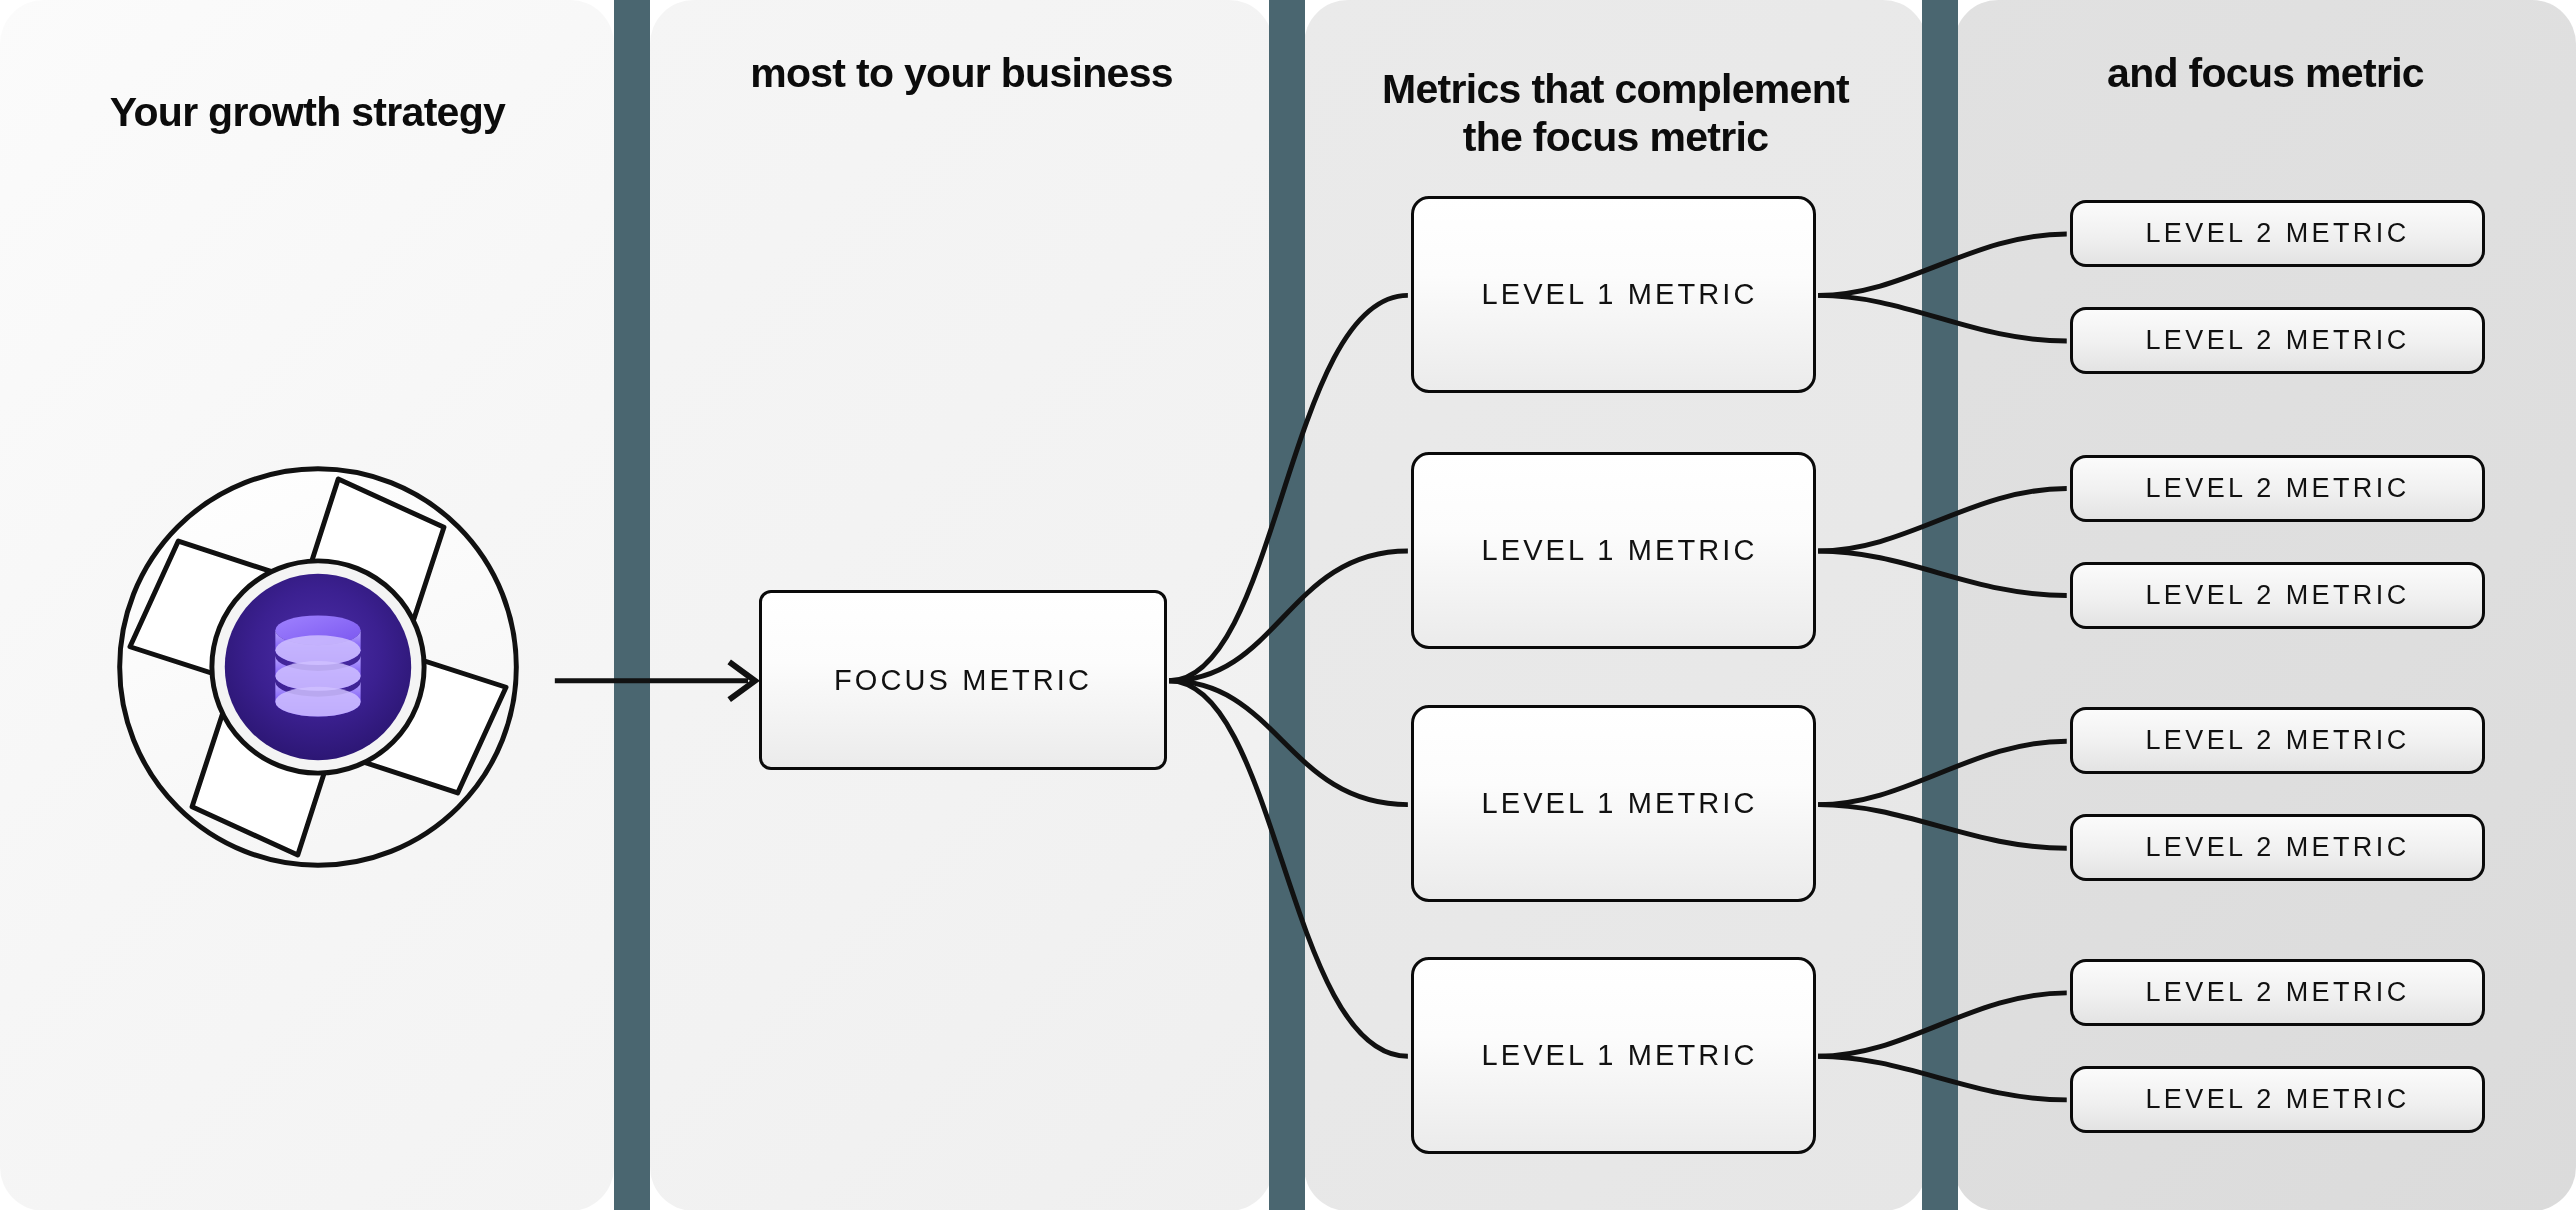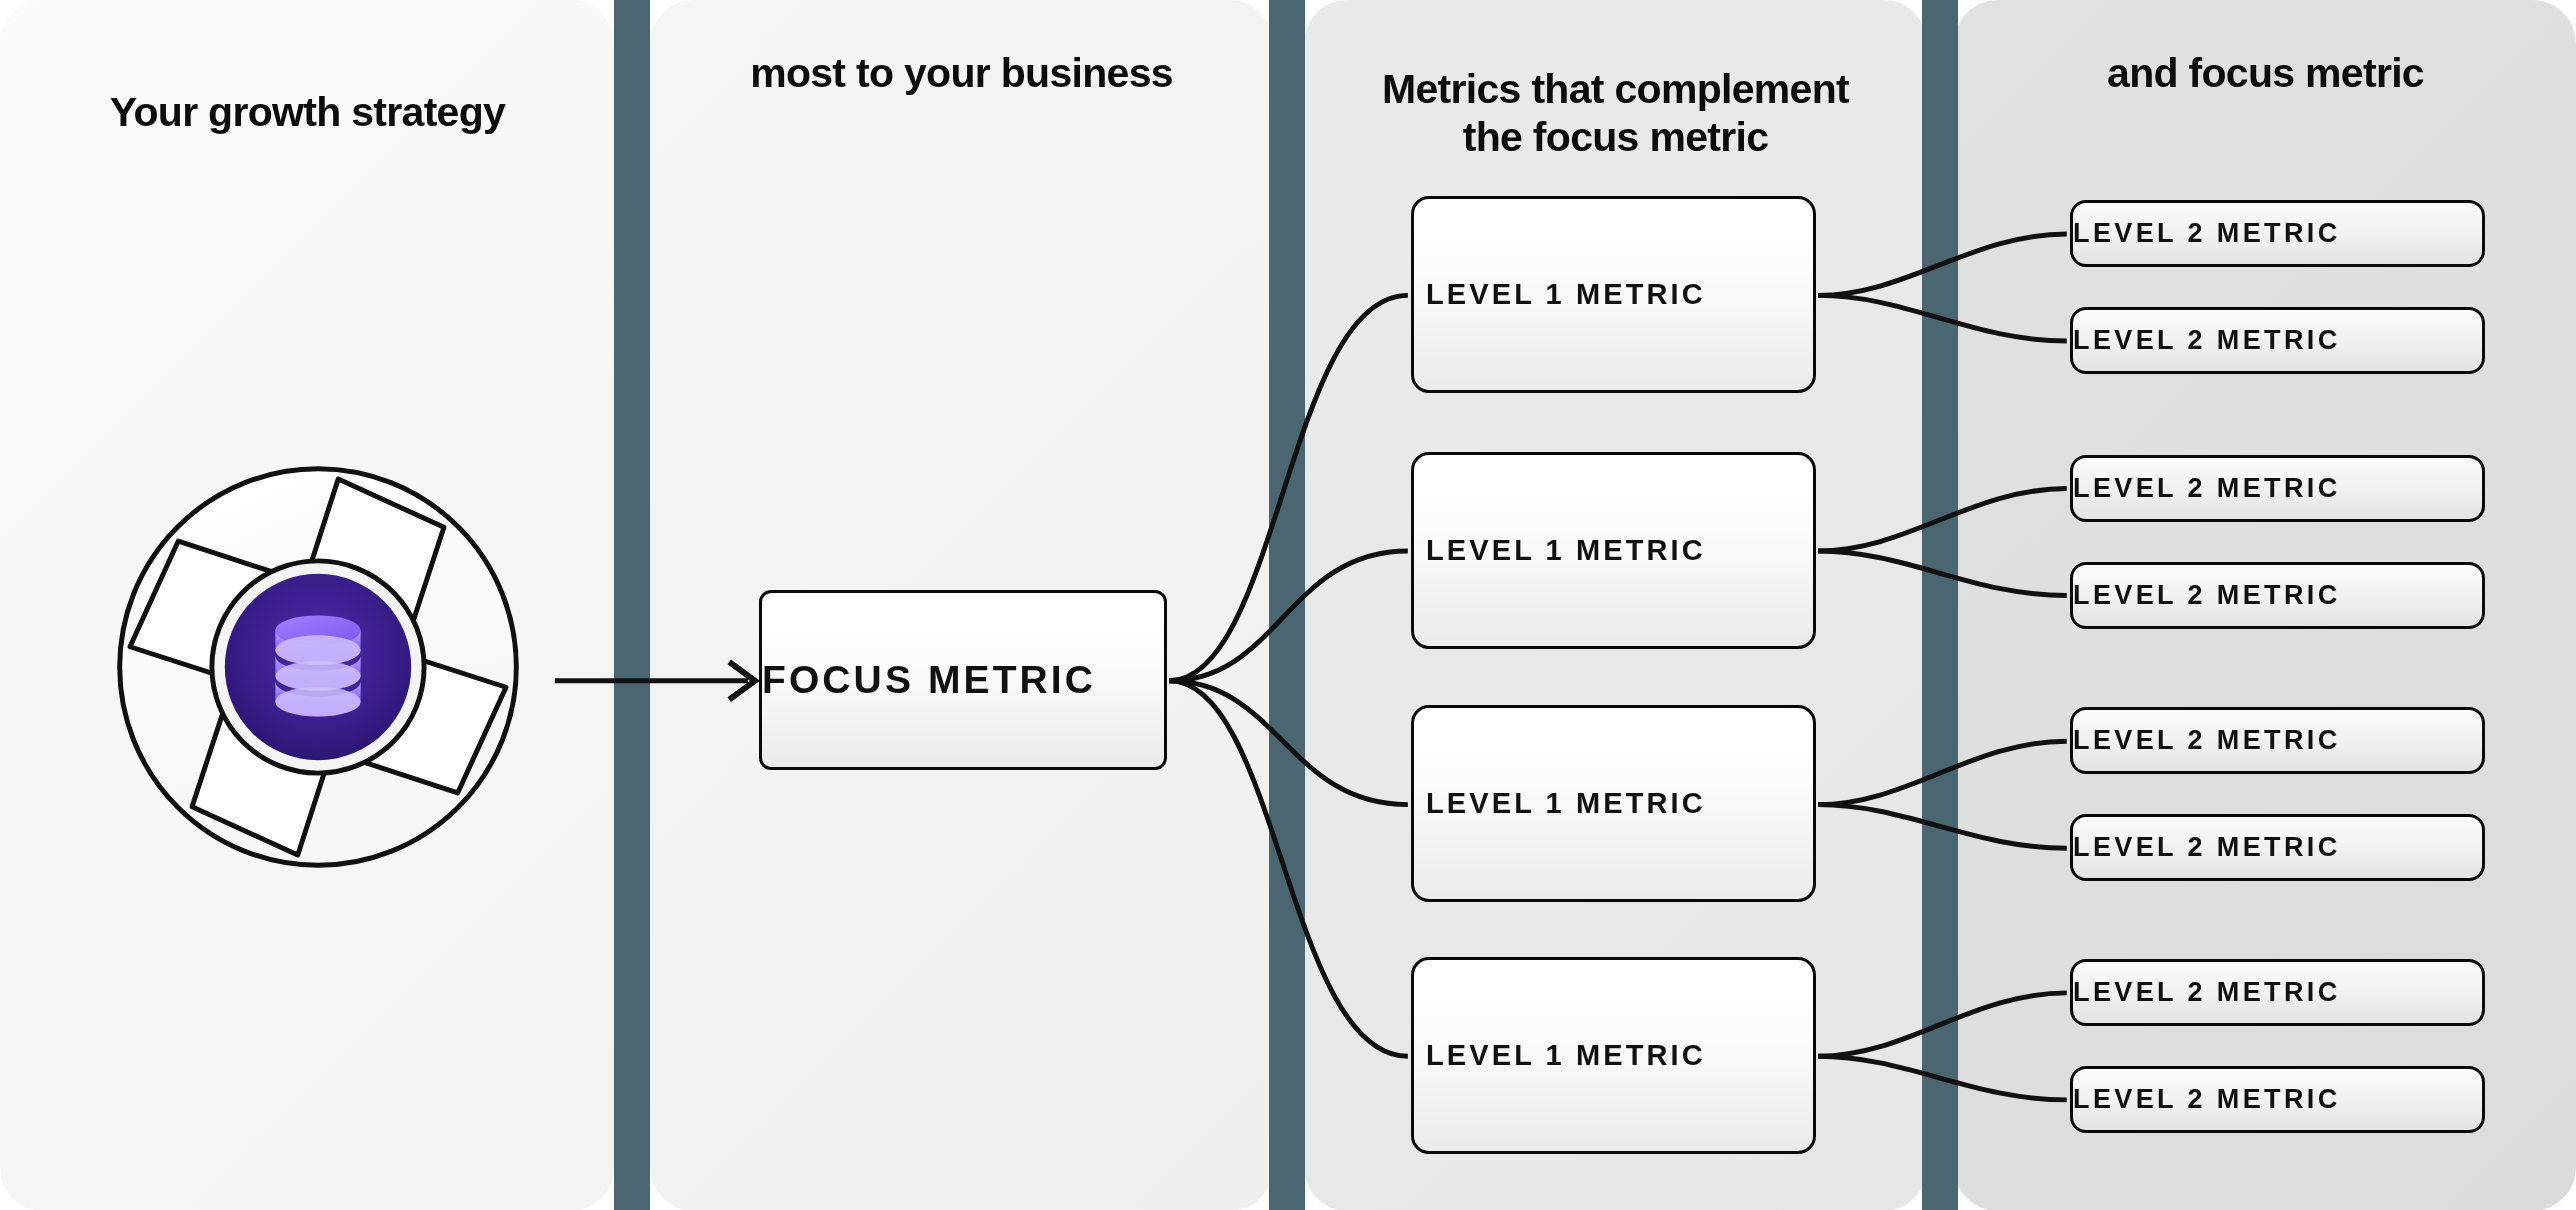--- a/index.html
+++ b/index.html
@@ -96,35 +96,36 @@
     height: 474px;
     z-index: 4;
   }
 
   
   .node {
     position: absolute;
     z-index: 5;
     display: flex;
     align-items: center;
+    justify-content: center;
     box-sizing: border-box;
     border: 3px solid #0a0a0a;
     background: linear-gradient(180deg, #ffffff 0%, #fcfcfc 40%, #ebebeb 100%);
     color: #111111;
-    font-weight: 700;
+    font-weight: 400;
     letter-spacing: 3.1px;
     text-align: center;
   }
   .node-focus {
     left: 759px;
     top: 590px;
     width: 408px;
     height: 180px;
     border-radius: 12px;
-    font-size: 39px;
+    font-size: 29px;
   }
   .node-l1 {
     left: 1411px;
     width: 405px;
     height: 197px;
     border-radius: 18px;
     font-size: 29px;
     padding-left: 12px;
   }
   .node-l1.r0 { top: 196px; }

